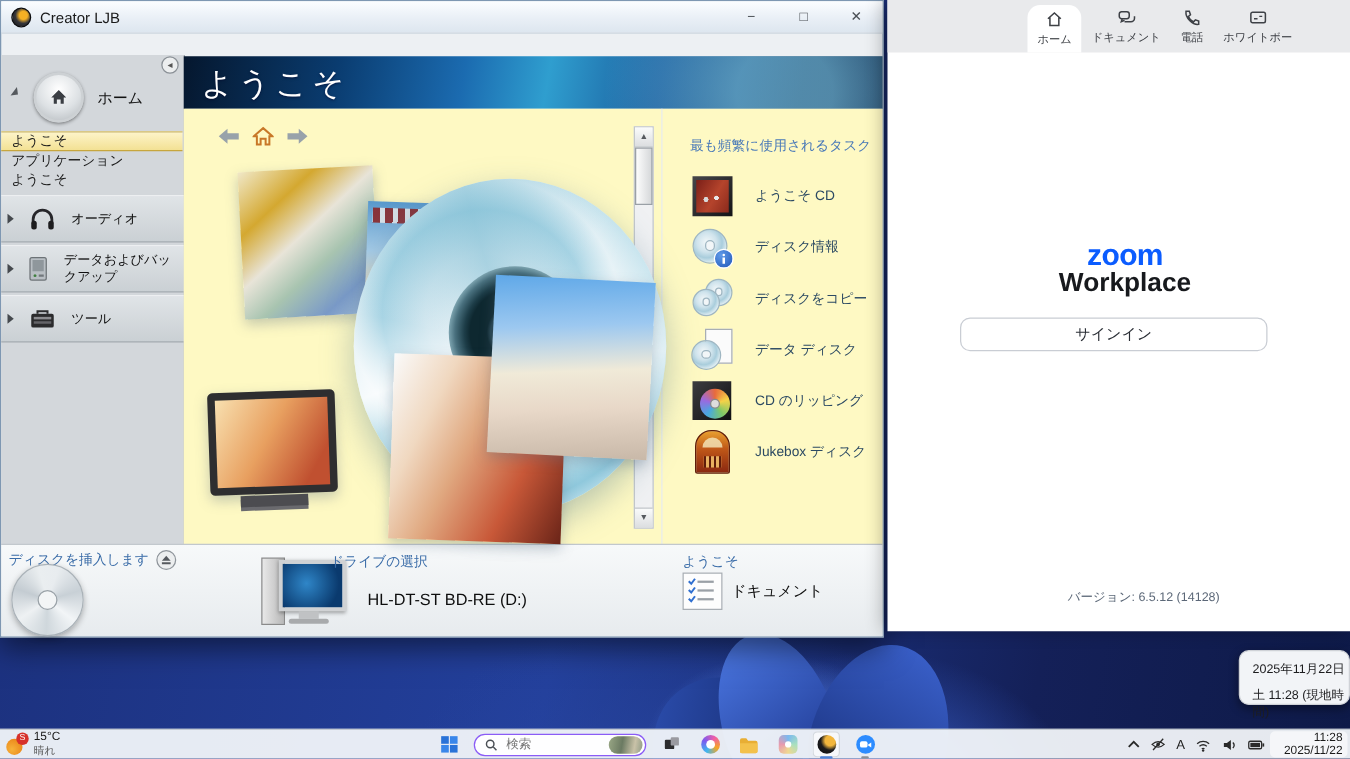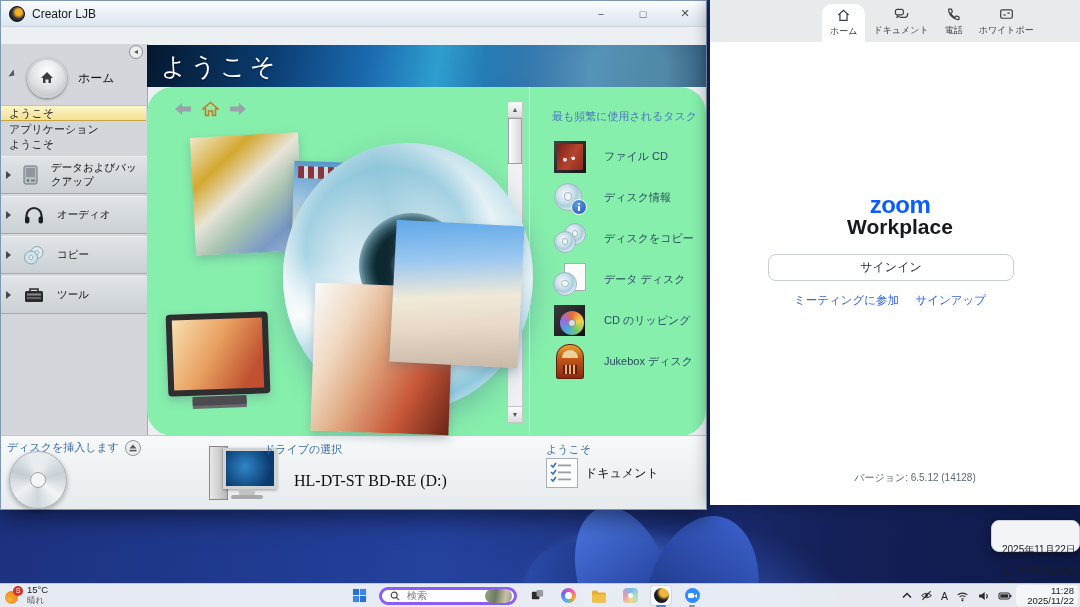--- a/index.html
+++ b/index.html
@@ -58,21 +58,21 @@
     border-left:5px solid #45494e;}
   .cat-ico{width:30px;display:grid;place-items:center;}
   .cat-lbl{font-size:10.5px;color:#101010;}
 
   
   .banner{left:146px;top:1px;right:0;height:42px;display:flex;align-items:center;padding-left:14px;
     color:#fff;font-size:25px;letter-spacing:4px;text-shadow:0 1px 2px rgba(0,0,40,.6);
     background:
       radial-gradient(circle at 86% 70%,rgba(140,215,240,.55) 0 8%,rgba(140,215,240,0) 30%),
       linear-gradient(100deg,#05172e 0%,#0a3c70 22%,#1b6bb0 40%,#2f9ecf 52%,#1a5c9c 68%,#0b2c55 88%,#0a2448 100%);}
-  .content{left:146px;top:43px;right:0;bottom:73px;background:#86efac;border-radius:26px;}
+  .content{left:146px;top:43px;right:0;bottom:73px;background:#fef9c3;}
   .nav-arrows{position:absolute;left:26px;top:14px;display:flex;gap:9px;align-items:center;}
 
   
   .collage{position:absolute;left:18px;top:48px;width:345px;height:300px;}
   .card{position:absolute;box-shadow:0 4px 10px rgba(90,110,130,.35);}
   .card-tl{left:28px;top:0;width:108px;height:118px;transform:rotate(-3deg);z-index:1;
     background:linear-gradient(140deg,#f0e8c8 0%,#d4a830 25%,#e8e4d8 45%,#a8c4b0 62%,#7a9ac8 82%,#b0c8e0 100%);}
   .card-tc{left:128px;top:28px;width:128px;height:88px;transform:rotate(2deg);z-index:1;
     background:linear-gradient(180deg,#5898cc 0%,#a6cce8 45%,#e8ddc2 78%,#d8c8a8 100%);}
   .card-tc::before{content:"";position:absolute;left:4px;right:4px;top:5px;height:12px;opacity:.85;
@@ -157,21 +157,21 @@
   .big-disc::after{content:"";position:absolute;left:50%;top:50%;width:16px;height:16px;margin:-8px 0 0 -8px;
     border-radius:50%;background:#f3f5f6;border:1px solid #9aa2a8;box-sizing:border-box;}
   .pc{position:absolute;left:208px;top:8px;width:70px;height:60px;}
   .pc .tower{position:absolute;left:0;top:2px;width:17px;height:52px;background:linear-gradient(90deg,#e8e8e8,#b8b8b8);
     border:1px solid #8a8a8a;}
   .pc .screen{position:absolute;left:14px;top:4px;width:48px;height:35px;border:3px solid #d0d2d4;
     background:radial-gradient(circle at 40% 45%,#2f86c8,#0a3a6e 75%);box-shadow:0 1px 3px rgba(0,0,0,.35);}
   .pc .stand{position:absolute;left:30px;top:45px;width:16px;height:6px;background:#c0c2c4;}
   .pc .base{position:absolute;left:22px;top:51px;width:32px;height:4px;background:#a8aaac;border-radius:2px;}
   .drive-lbl{position:absolute;left:263px;top:6px;}
-  .drive-name{position:absolute;left:293px;top:36px;font-size:16px;color:#0e0e0e;font-family:Liberation Serif, serif;}
+  .drive-name{position:absolute;left:293px;top:36px;font-size:13px;color:#0e0e0e;}
   .welcome-lbl{position:absolute;left:545px;top:6px;}
   .opt-ico{position:absolute;left:545px;top:22px;width:30px;height:28px;background:#fdfdfd;border:1px solid #a8aeb4;}
   .opt-ico svg{display:block;margin:2px;}
   .opt-lbl{position:absolute;left:584px;top:29px;font-size:12px;color:#0e0e0e;}
 
   
   .win-zoom{left:710px;top:0;width:370px;height:505px;background:#fff;box-shadow:-4px 0 14px rgba(0,0,0,.3);}
   .tabstrip{position:absolute;left:0;right:0;top:0;height:42px;background:#e9eaec;display:flex;
     align-items:flex-end;padding-left:112px;box-sizing:border-box;}
   .ztab{height:40px;display:flex;flex-direction:column;align-items:center;justify-content:center;gap:2px;
@@ -180,23 +180,23 @@
   .zlogo{position:absolute;top:194px;left:0;width:380px;text-align:center;line-height:22px;}
   .zlogo .z1{font-size:24px;font-weight:bold;color:#0b5cff;letter-spacing:-.5px;}
   .zlogo .z2{font-size:21px;font-weight:bold;color:#17191d;}
   .signin-btn{position:absolute;top:254px;left:58px;width:244px;height:25px;background:#fff;
     border:1px solid #c9cdd4;border-radius:8px;font-size:12px;color:#2a2e35;display:grid;place-items:center;}
   .zlinks{position:absolute;top:293px;left:58px;width:244px;display:flex;justify-content:space-between;
     padding:0 26px;box-sizing:border-box;font-size:11.5px;color:#2e63e9;}
   .zversion{position:absolute;top:471px;left:20px;width:370px;text-align:center;font-size:10px;color:#5c6878;}
 
   
-  .clock-tip{left:991px;top:520px;width:89px;height:32px;background:#f2f4f7;border:1px solid #cfd2d7;
+  .clock-tip{left:991px;top:520px;width:89px;height:44px;background:#f2f4f7;border:1px solid #cfd2d7;
     border-radius:8px;box-shadow:0 3px 8px rgba(0,0,0,.4);font-size:10px;color:#1d1d1f;
-    padding:22px 0 0 10px;box-sizing:border-box;}
+    padding:7px 0 0 10px;box-sizing:border-box;}
   .clock-tip .l2{margin-top:7px;}
 
   
   .taskbar{left:0;right:0;bottom:0;height:23px;background:rgba(243,246,250,.94);
     border-top:1px solid rgba(185,192,200,.8);}
   .weather{position:absolute;left:5px;top:1px;display:flex;gap:5px;align-items:center;}
   .w-ico{position:relative;width:17px;height:17px;}
   .w-sun{position:absolute;left:0;bottom:0;width:13px;height:13px;border-radius:50%;
     background:radial-gradient(circle at 35% 65%,#f6b23a,#e87a10);}
   .w-badge{position:absolute;top:-1px;right:-1px;width:10px;height:10px;border-radius:50%;background:#d6302a;
@@ -204,21 +204,21 @@
   .w-txt{display:flex;flex-direction:column;line-height:10px;}
   .w-temp{font-size:9.5px;color:#1b1b1b;}
   .w-cond{font-size:8.5px;color:#5a5a5a;}
   .tb-center{position:absolute;left:348px;top:0;height:23px;display:flex;align-items:center;gap:9px;}
   .tb-slot{width:22px;height:21px;display:grid;place-items:center;position:relative;border-radius:4px;}
   .tb-slot.active-app{background:rgba(255,255,255,.65);box-shadow:inset 0 0 0 1px rgba(160,170,180,.4);}
   .underbar{position:absolute;bottom:-1px;left:50%;transform:translateX(-50%);height:2px;border-radius:1px;}
   .ub-blue{width:10px;background:#4e82d8;}
   .ub-gray{width:6px;background:#8a9098;}
   .search-pill{width:138px;height:18px;border-radius:9px;background:rgba(255,255,255,.95);
-    border:3px solid #8b5cf6;display:flex;align-items:center;gap:5px;padding:0 2px 0 8px;box-sizing:border-box;}
+    border:1px solid #8b5cf6;display:flex;align-items:center;gap:5px;padding:0 2px 0 8px;box-sizing:border-box;}
   .search-pill input{border:none;outline:none;background:transparent;font-size:10px;color:#444;width:70px;
     font-family:inherit;}
   .search-img{width:27px;height:14px;border-radius:7px;margin-left:auto;
     background:linear-gradient(100deg,#9aa886,#6b7a62 40%,#c9c2a8 75%,#8e9a84);}
   .copilot{width:15px;height:15px;border-radius:50%;
     background:conic-gradient(from 210deg,#3fb6f0,#7a5af0,#ef5da8,#f5a623,#3fb6f0);position:relative;}
   .copilot::after{content:"";position:absolute;left:4px;top:4px;width:7px;height:7px;border-radius:50%;background:#fff;}
   .photos-ico{width:15px;height:15px;border-radius:4px;position:relative;
     background:conic-gradient(#7ab8f0,#a8e0c0,#f0d890,#e89ab0,#7ab8f0);}
   .photos-ico::after{content:"";position:absolute;left:5px;top:5px;width:5px;height:5px;border-radius:50%;background:#fff;}
@@ -270,50 +270,38 @@
       <div class="nav-list">
         <div class="nav-item sel">ようこそ</div>
         <div class="nav-item">アプリケーション</div>
         <div class="nav-item">ようこそ</div>
       </div>
       <div class="cats">
         <div class="cat">
           <div class="cat-arrow"></div>
           <div class="cat-ico">
             <svg width="24" height="24" viewBox="0 0 24 24">
+                <path d="M4.5 15v-2.5a7.5 7.5 0 0 1 15 0V15" fill="none" stroke="#26262a" stroke-width="2.2"></path>
+                <rect x="3" y="13.5" width="4.4" height="7" rx="2" fill="#1d1d1f"></rect>
+                <rect x="16.6" y="13.5" width="4.4" height="7" rx="2" fill="#1d1d1f"></rect>
+              </svg>
+          </div>
+          <span class="cat-lbl">オーディオ</span>
+        </div>
+        <div class="cat">
+          <div class="cat-arrow"></div>
+          <div class="cat-ico">
+            <svg width="24" height="24" viewBox="0 0 24 24">
                 <rect x="5" y="3" width="13" height="18" rx="1.5" fill="#b9bfc4" stroke="#6d7377"></rect>
                 <rect x="7" y="5" width="9" height="9" fill="#8f979c"></rect>
                 <circle cx="9" cy="17.5" r="1.2" fill="#3f7f3f"></circle>
                 <rect x="12" y="16.6" width="4" height="1.8" fill="#72787c"></rect>
               </svg>
           </div>
           <span class="cat-lbl">データおよびバックアップ</span>
-        </div>
-        <div class="cat">
-          <div class="cat-arrow"></div>
-          <div class="cat-ico">
-            <svg width="24" height="24" viewBox="0 0 24 24">
-                <path d="M4.5 15v-2.5a7.5 7.5 0 0 1 15 0V15" fill="none" stroke="#26262a" stroke-width="2.2"></path>
-                <rect x="3" y="13.5" width="4.4" height="7" rx="2" fill="#1d1d1f"></rect>
-                <rect x="16.6" y="13.5" width="4.4" height="7" rx="2" fill="#1d1d1f"></rect>
-              </svg>
-          </div>
-          <span class="cat-lbl">オーディオ</span>
-        </div>
-        <div class="cat">
-          <div class="cat-arrow"></div>
-          <div class="cat-ico">
-            <svg width="24" height="24" viewBox="0 0 24 24">
-                <circle cx="15" cy="9.5" r="6" fill="#dce9ef" stroke="#8aa4b2"></circle>
-                <circle cx="15" cy="9.5" r="1.8" fill="#f2f6f8" stroke="#9ab2bd"></circle>
-                <circle cx="9" cy="14.5" r="6.5" fill="#cfe3ec" stroke="#8aa4b2"></circle>
-                <circle cx="9" cy="14.5" r="2" fill="#f2f6f8" stroke="#9ab2bd"></circle>
-              </svg>
-          </div>
-          <span class="cat-lbl">コピー</span>
         </div>
         <div class="cat">
           <div class="cat-arrow"></div>
           <div class="cat-ico">
             <svg width="24" height="24" viewBox="0 0 24 24">
                 <path d="M8 8 V6 h8 v2" fill="none" stroke="#2b2b2d" stroke-width="1.6"></path>
                 <rect x="3" y="8" width="18" height="11" rx="1.5" fill="#2b2b2d"></rect>
                 <rect x="5" y="10.5" width="14" height="2" fill="#8c8c90"></rect>
                 <rect x="5" y="14" width="14" height="2" fill="#646468"></rect>
               </svg>
@@ -361,21 +349,21 @@
 
       <div class="tasks">
         <div class="tasks-hdr">最も頻繁に使用されるタスク</div>
 
         <div class="task">
           <div class="tico">
               <div class="t-album">
                 <i></i>
               </div>
             </div>
-          <span class="task-lbl">ファイル CD</span>
+          <span class="task-lbl">ようこそ CD</span>
         </div>
         <div class="task">
           <div class="tico t-info">
             <div class="mini-disc d1"></div>
               <div class="info-badge"></div>
           </div>
           <span class="task-lbl">ディスク情報</span>
         </div>
         <div class="task">
           <div class="tico t-copy">
@@ -473,24 +461,20 @@
     </div>
   </div>
 
   <div class="zlogo">
     <div class="z1">zoom</div>
     <div class="z2">Workplace</div>
   </div>
 
   <div class="signin-btn">サインイン</div>
 
-  <div class="zlinks">
-    <span>ミーティングに参加</span>
-    <span>サインアップ</span>
-  </div>
 
   <div class="zversion">バージョン: 6.5.12 (14128)</div>
 </div>
 
 <div class="abs clock-tip">
   <div class="l1">2025年11月22日</div>
   <div class="l2">土 11:28 (現地時間)</div>
 </div>
 
 <div class="abs taskbar">

